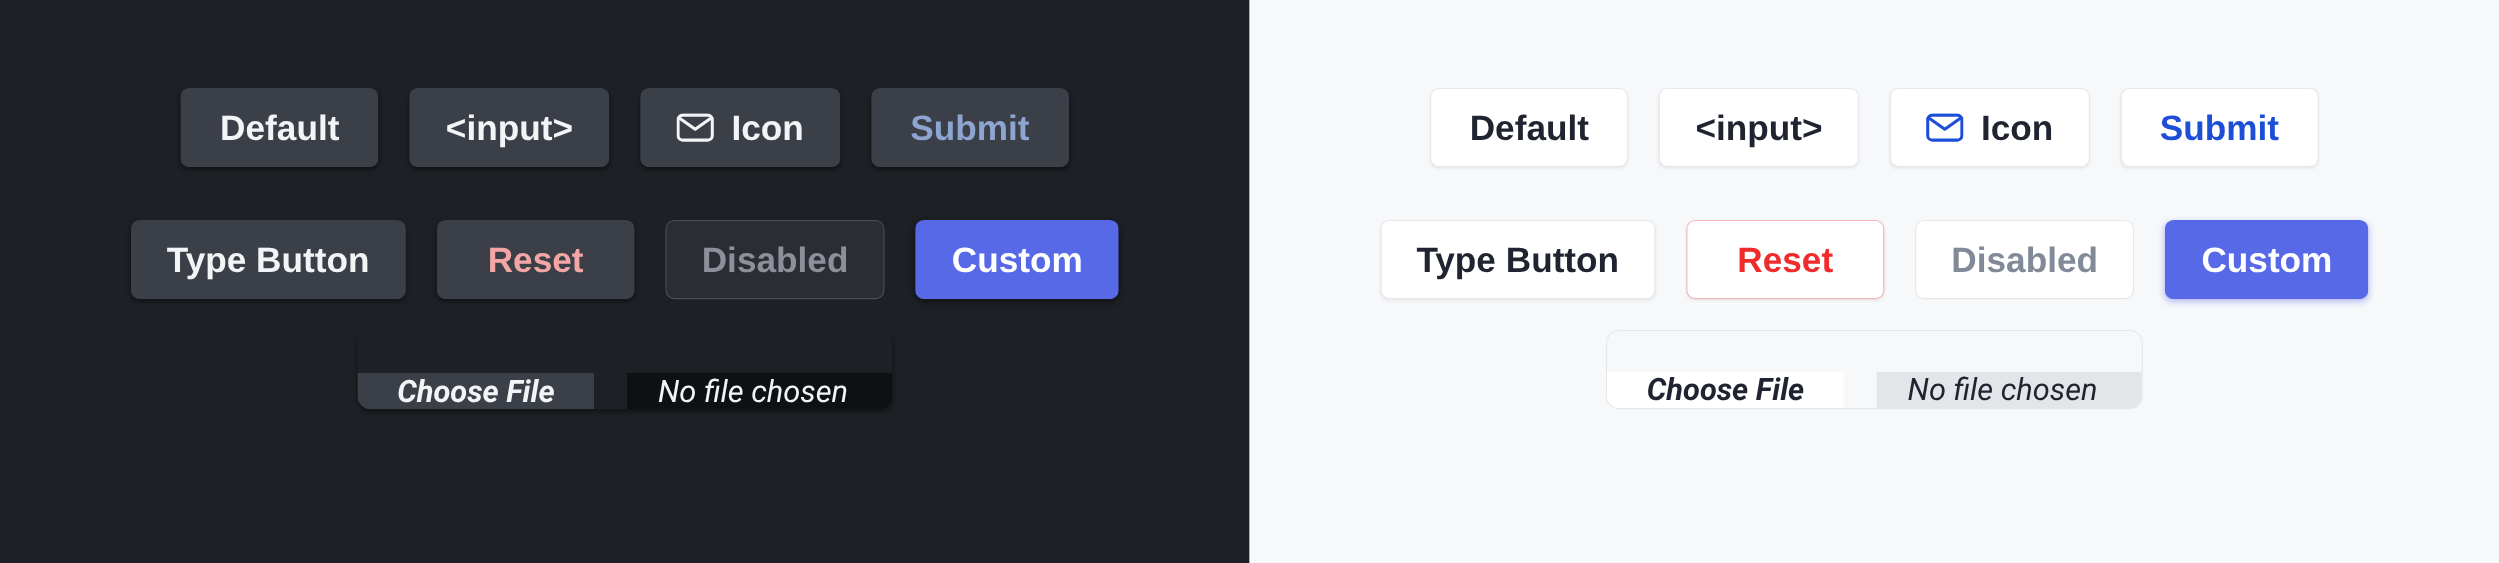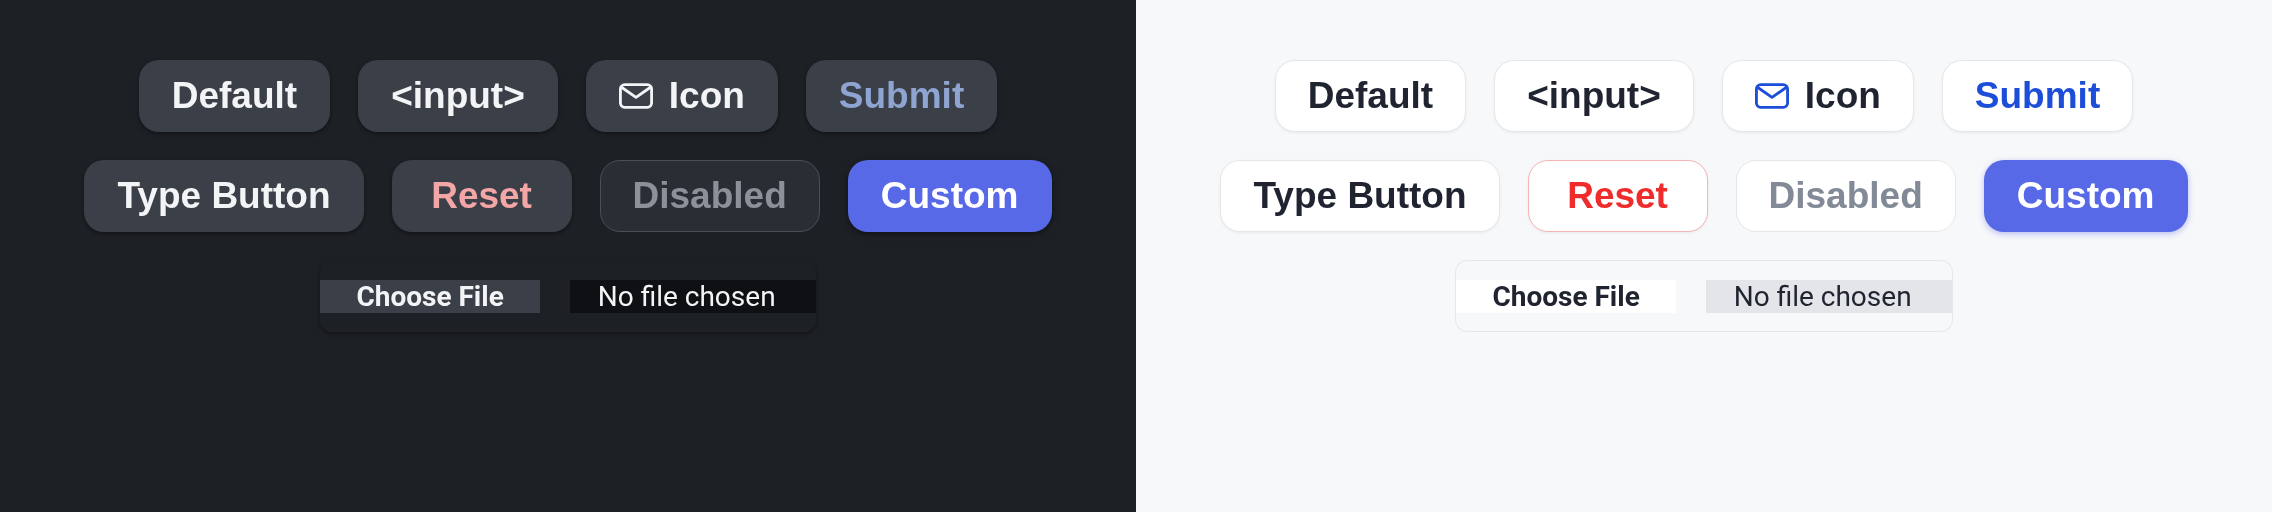--- a/index.html
+++ b/index.html
@@ -6,45 +6,46 @@
   html, body { width: 2272px; height: 512px; font-family: -apple-system, BlinkMacSystemFont, "Segoe UI", Roboto, Helvetica, Arial, sans-serif; }
   body { display: flex; }
   .panel { width: 50%; height: 100%; padding: 60px 56px; display: flex; flex-direction: column; align-items: center; }
   .dark { background: #1d2025; }
   .light { background: #f7f8fa; }
   .row { display: flex; gap: 28px; margin-bottom: 28px; justify-content: center; flex-wrap: nowrap; }
   .btn {
     height: 72px;
     min-width: 180px;
     padding: 0 32px;
-    border-radius: 20px;
-    font-size: 37px;
+    border-radius: 8px;
+    font-size: 32px;
     font-weight: 700;
     display: inline-flex;
     align-items: center;
     justify-content: center;
     gap: 16px;
     cursor: pointer;
     border: 1px solid transparent;
     white-space: nowrap;
+    margin-top: 20px;
   }
   
   .dark .btn-default { background: #3b3f48; color: #f3f4f6; box-shadow: 0 2px 4px rgba(0,0,0,.4); }
   .dark .btn-submit  { background: #3b3f48; color: #8ea5d2; box-shadow: 0 2px 4px rgba(0,0,0,.4); }
   .dark .btn-reset   { background: #3b3f48; color: #f4a6a6; box-shadow: 0 2px 4px rgba(0,0,0,.4); }
   .dark .btn-disabled{ background: #2a2d34; color: #8c9099; border: 1px solid #4a4e58; cursor: not-allowed; }
   .dark .btn-custom  { background: #5869e8; color: #ffffff; box-shadow: 0 2px 6px rgba(0,0,0,.5); }
   
   .light .btn-default { background: #ffffff; color: #1f2430; border: 1px solid #e5e7eb; box-shadow: 0 1px 3px rgba(0,0,0,.06); }
   .light .btn-submit  { background: #ffffff; color: #1d4ed8; border: 1px solid #e5e7eb; box-shadow: 0 1px 3px rgba(0,0,0,.06); }
   .light .btn-reset   { background: #ffffff; color: #ef2b2b; border: 1px solid #f6b4b4; box-shadow: 0 1px 3px rgba(0,0,0,.06); }
   .light .btn-disabled{ background: #ffffff; color: #828997; border: 1px solid #e5e7eb; cursor: not-allowed; }
   .light .btn-custom  { background: #5869e8; color: #ffffff; box-shadow: 0 2px 6px rgba(88,105,232,.4); }
   
-  .file-row { display: flex; align-items: center; height: 72px; border-radius: 12px; overflow: hidden; }
+  .file-row { display: flex; align-items: flex-end; height: 72px; border-radius: 12px; overflow: hidden; font-style: italic; }
   .dark .file-row { box-shadow: 0 2px 4px rgba(0,0,0,.4); }
   .light .file-row { border: 1px solid #e5e7eb; }
   .file-choose {
     display: inline-flex; align-items: center; justify-content: center;
     padding: 0 36px; font-size: 28px; font-weight: 700; cursor: pointer;
   }
   .file-status {
     display: inline-flex; align-items: center;
     padding: 0 40px 0 28px; font-size: 28px; font-weight: 400; margin-left: 30px;
   }

